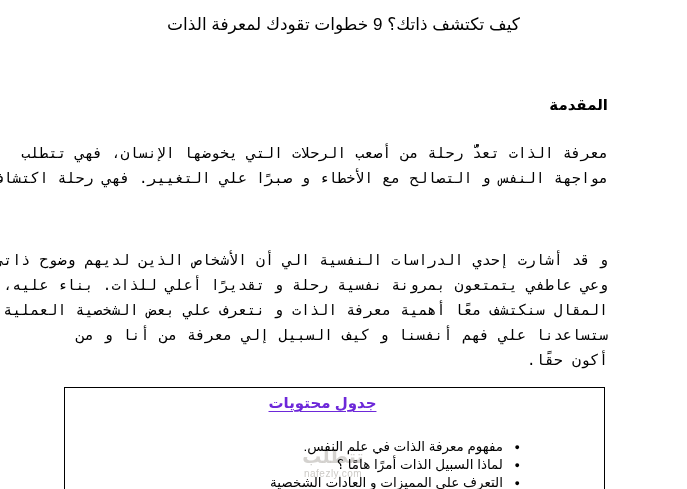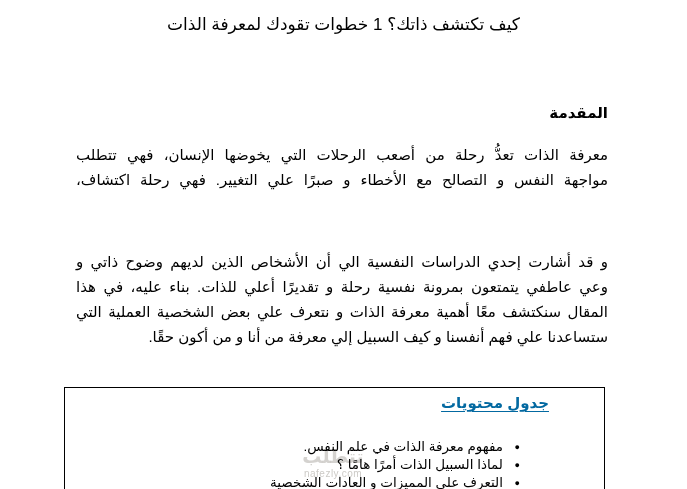--- a/index.html
+++ b/index.html
@@ -23,21 +23,21 @@
     width: 687px;
     direction: rtl;
     text-align: center;
     font-size: 17px;
     line-height: 25px;
     font-weight: 400;
     color: #000000;
   }
   .intro-heading {
     position: absolute;
-    top: 104px;
+    top: 96px;
     left: 76px;
     width: 532px;
     direction: rtl;
     text-align: right;
     font-size: 15px;
     font-weight: 700;
     color: #000000;
   }
   .paragraph {
     position: absolute;
@@ -47,45 +47,46 @@
     font-size: 15px;
     line-height: 25px;
     color: #000000;
   }
   .para-1 { top: 142px; }
   .para-2 { top: 249px; }
   .line {
     text-align: justify;
     text-align-last: justify;
     white-space: nowrap;
+    font-family: Liberation Mono, monospace;
   }
   .line.last {
     text-align-last: right;
     white-space: normal;
   }
   .toc-box {
     position: absolute;
     left: 64px;
     top: 387px;
     width: 541px;
     height: 150px;
     border: 1.5px solid #000000;
     box-sizing: border-box;
     background: transparent;
     z-index: 2;
   }
   .toc-heading {
-    margin: 6px 55px 0 0;
+    margin: 6px 24px 0 0;
     direction: rtl;
-    text-align: right;
+    text-align: center;
     font-size: 15px;
     font-weight: 700;
     text-decoration: underline;
     text-underline-offset: 3px;
-    color: #0369a1;
+    color: #6d28d9;
   }
   .toc-list {
     list-style: none;
     margin: 27px 0 0 0;
     padding: 0 84px 0 0;
     direction: rtl;
   }
   .toc-item {
     position: relative;
     padding-right: 17px;
@@ -124,21 +125,21 @@
     letter-spacing: 0.5px;
     line-height: 12px;
     color: rgba(176, 173, 167, 0.65);
   }
 </style>
 </head>
 <body>
 
 <div class="page">
 
-  <div class="doc-title">كيف تكتشف ذاتك؟ 1 خطوات تقودك لمعرفة الذات</div>
+  <div class="doc-title">كيف تكتشف ذاتك؟ 9 خطوات تقودك لمعرفة الذات</div>
 
   <div class="intro-heading">المقدمة</div>
 
   <div class="paragraph para-1">
     <div class="line">معرفة الذات تعدُّ رحلة من أصعب الرحلات التي يخوضها الإنسان، فهي تتطلب</div>
     <div class="line">مواجهة النفس و التصالح مع الأخطاء و صبرًا علي التغيير. فهي رحلة اكتشاف،</div>
   </div>
 
   <div class="paragraph para-2">
     <div class="line">و قد أشارت إحدي الدراسات النفسية الي أن الأشخاص الذين لديهم وضوح ذاتي و</div>

